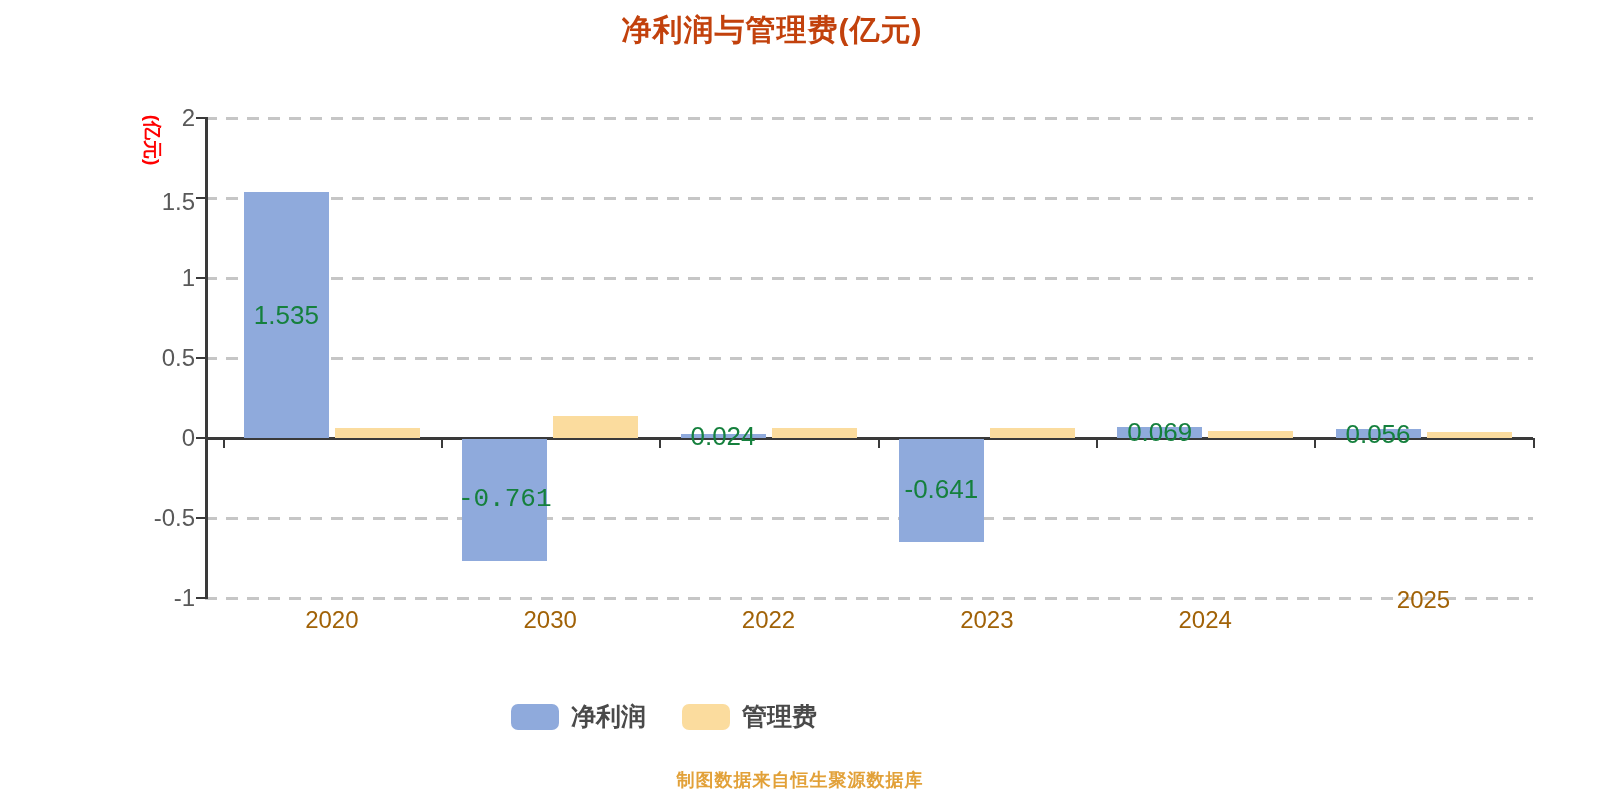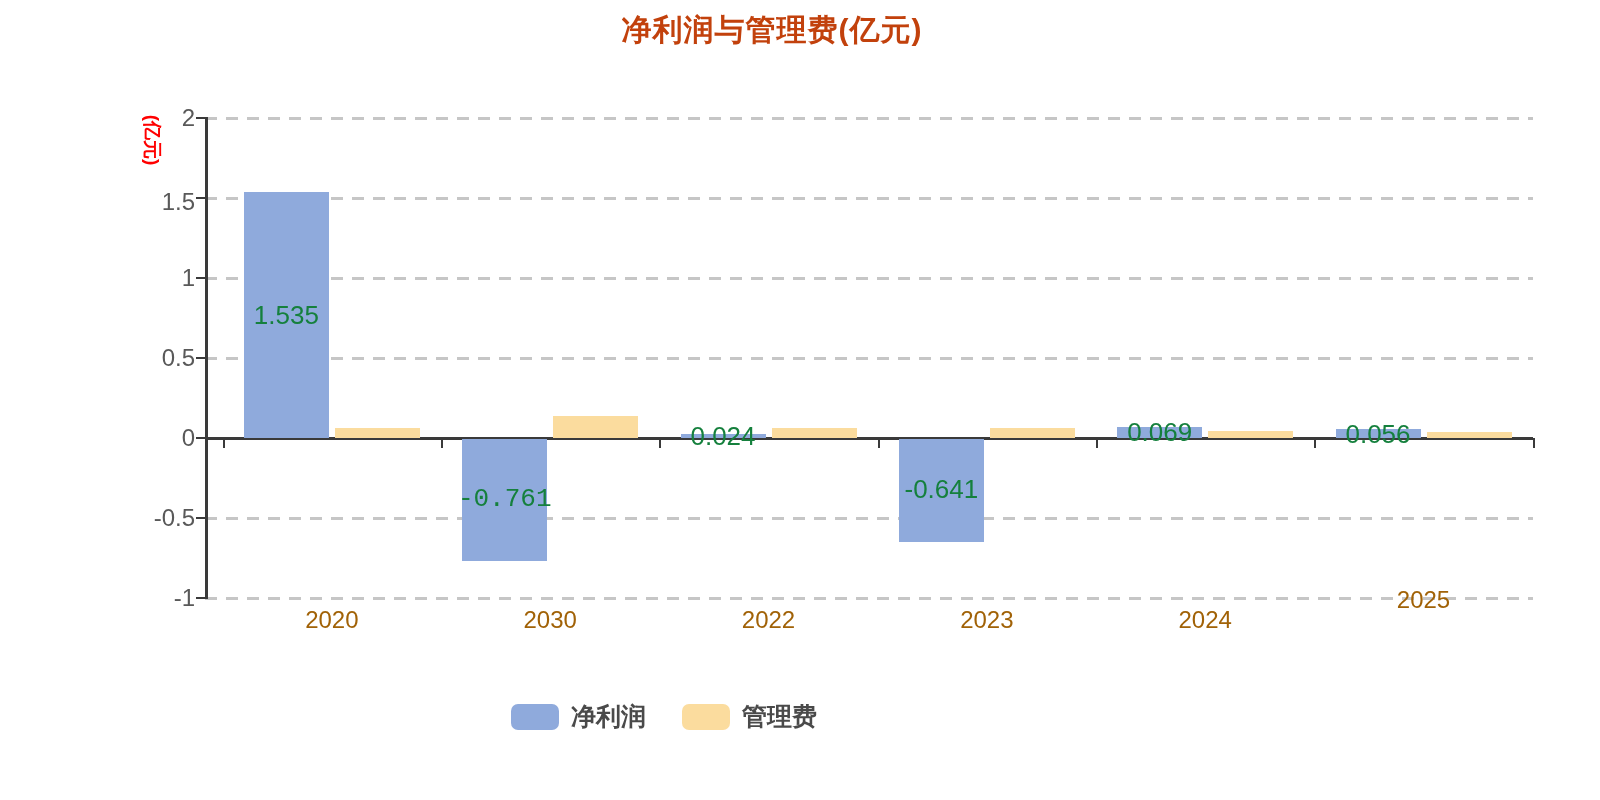--- a/index.html
+++ b/index.html
@@ -115,13 +115,14 @@
     <div class="legend-item">
       <span class="swatch" style="background: rgb(143, 170, 220);"></span>
       <span class="legend-label">净利润</span>
     </div>
     <div class="legend-item">
       <span class="swatch" style="background: rgb(251, 220, 158);"></span>
       <span class="legend-label">管理费</span>
     </div>
   </div>
 
+  <div class="footer" style="color: rgb(226, 161, 57);">制图数据来自恒生聚源数据库</div>
 </div>
 
 </body></html>

